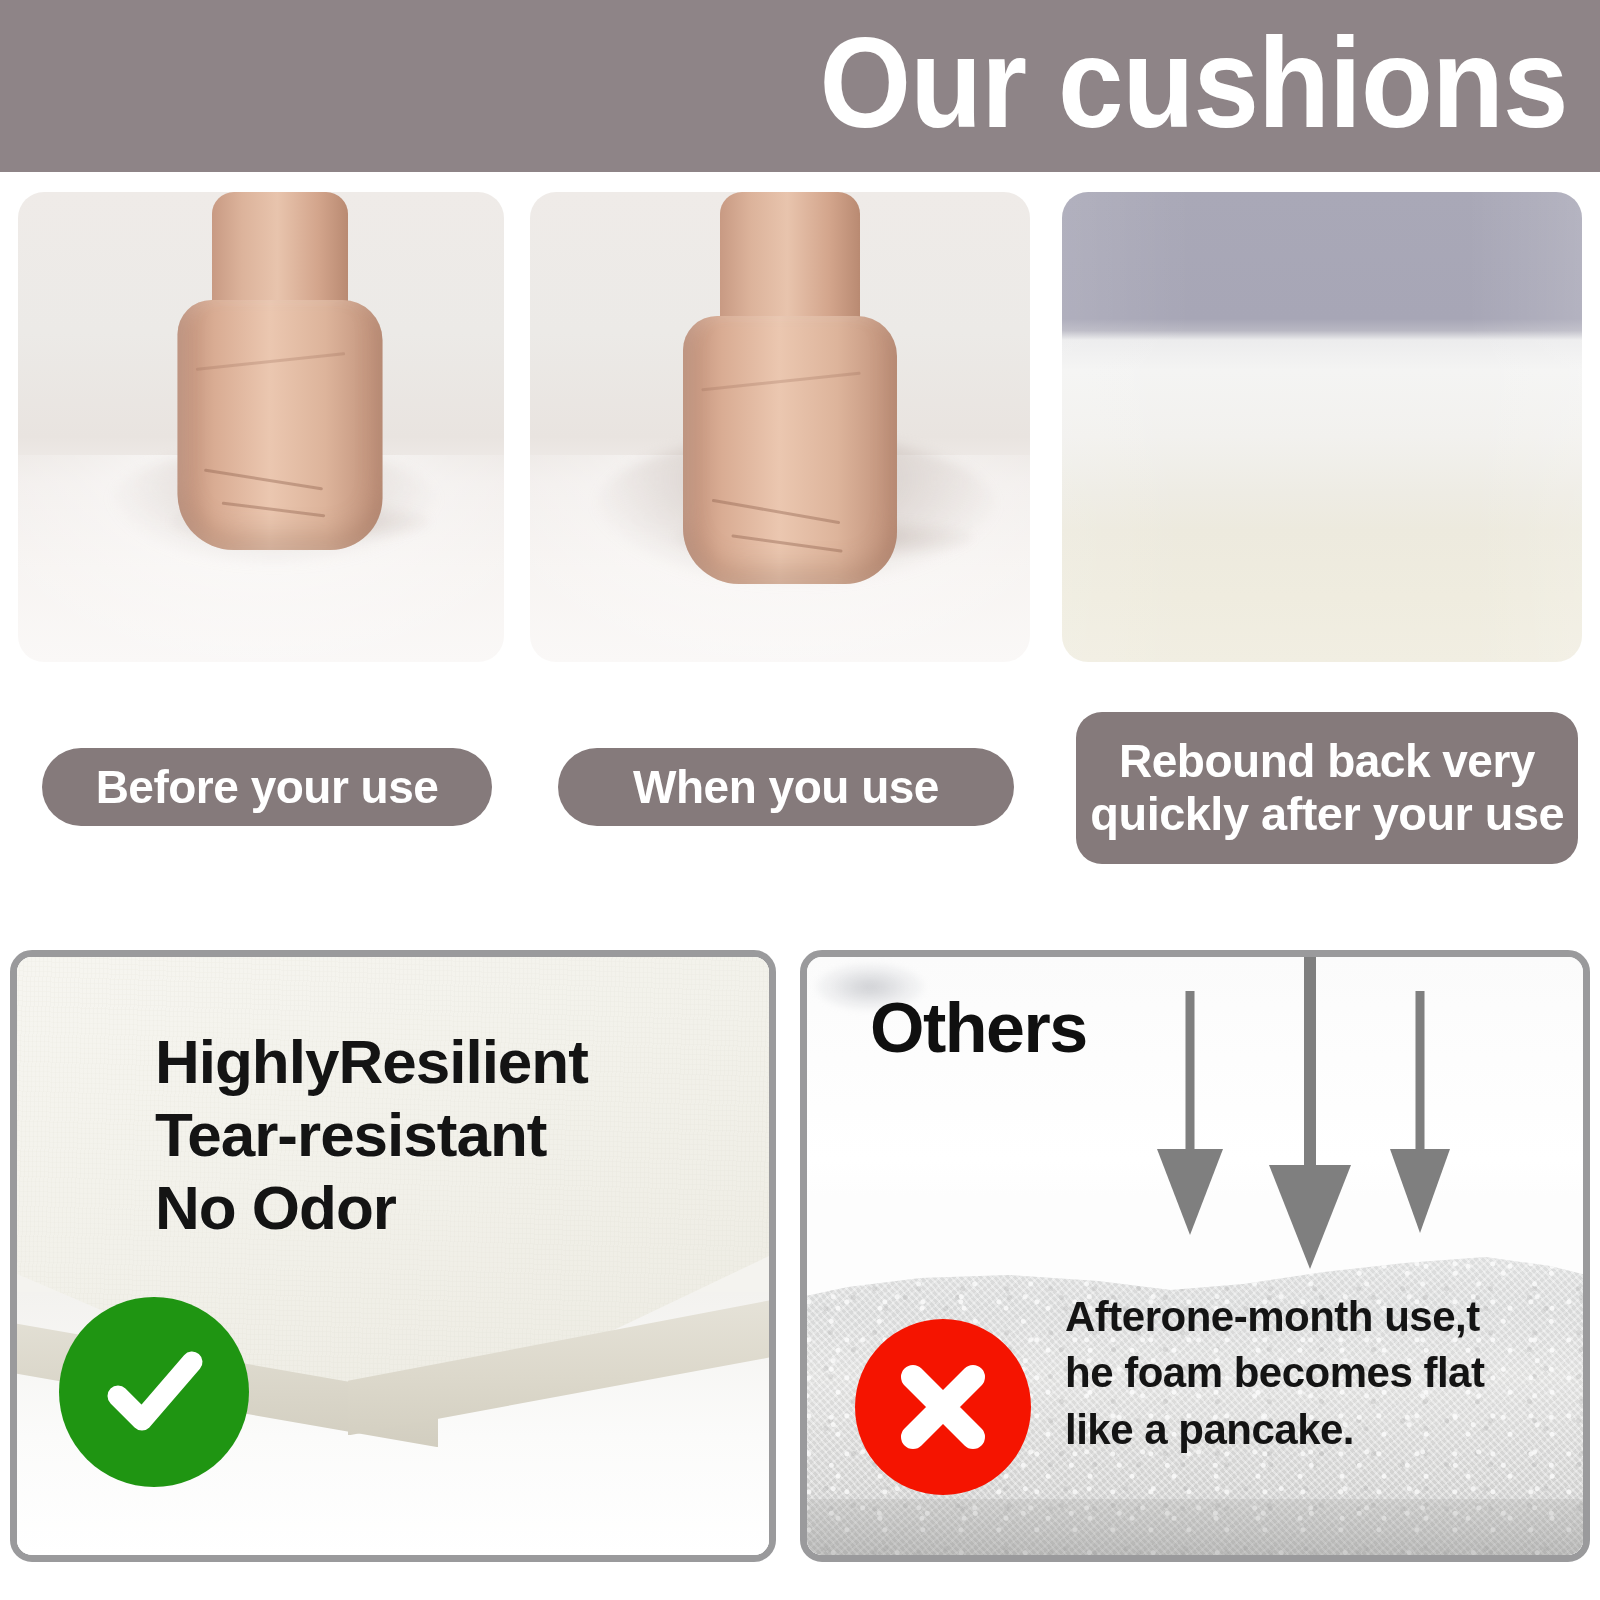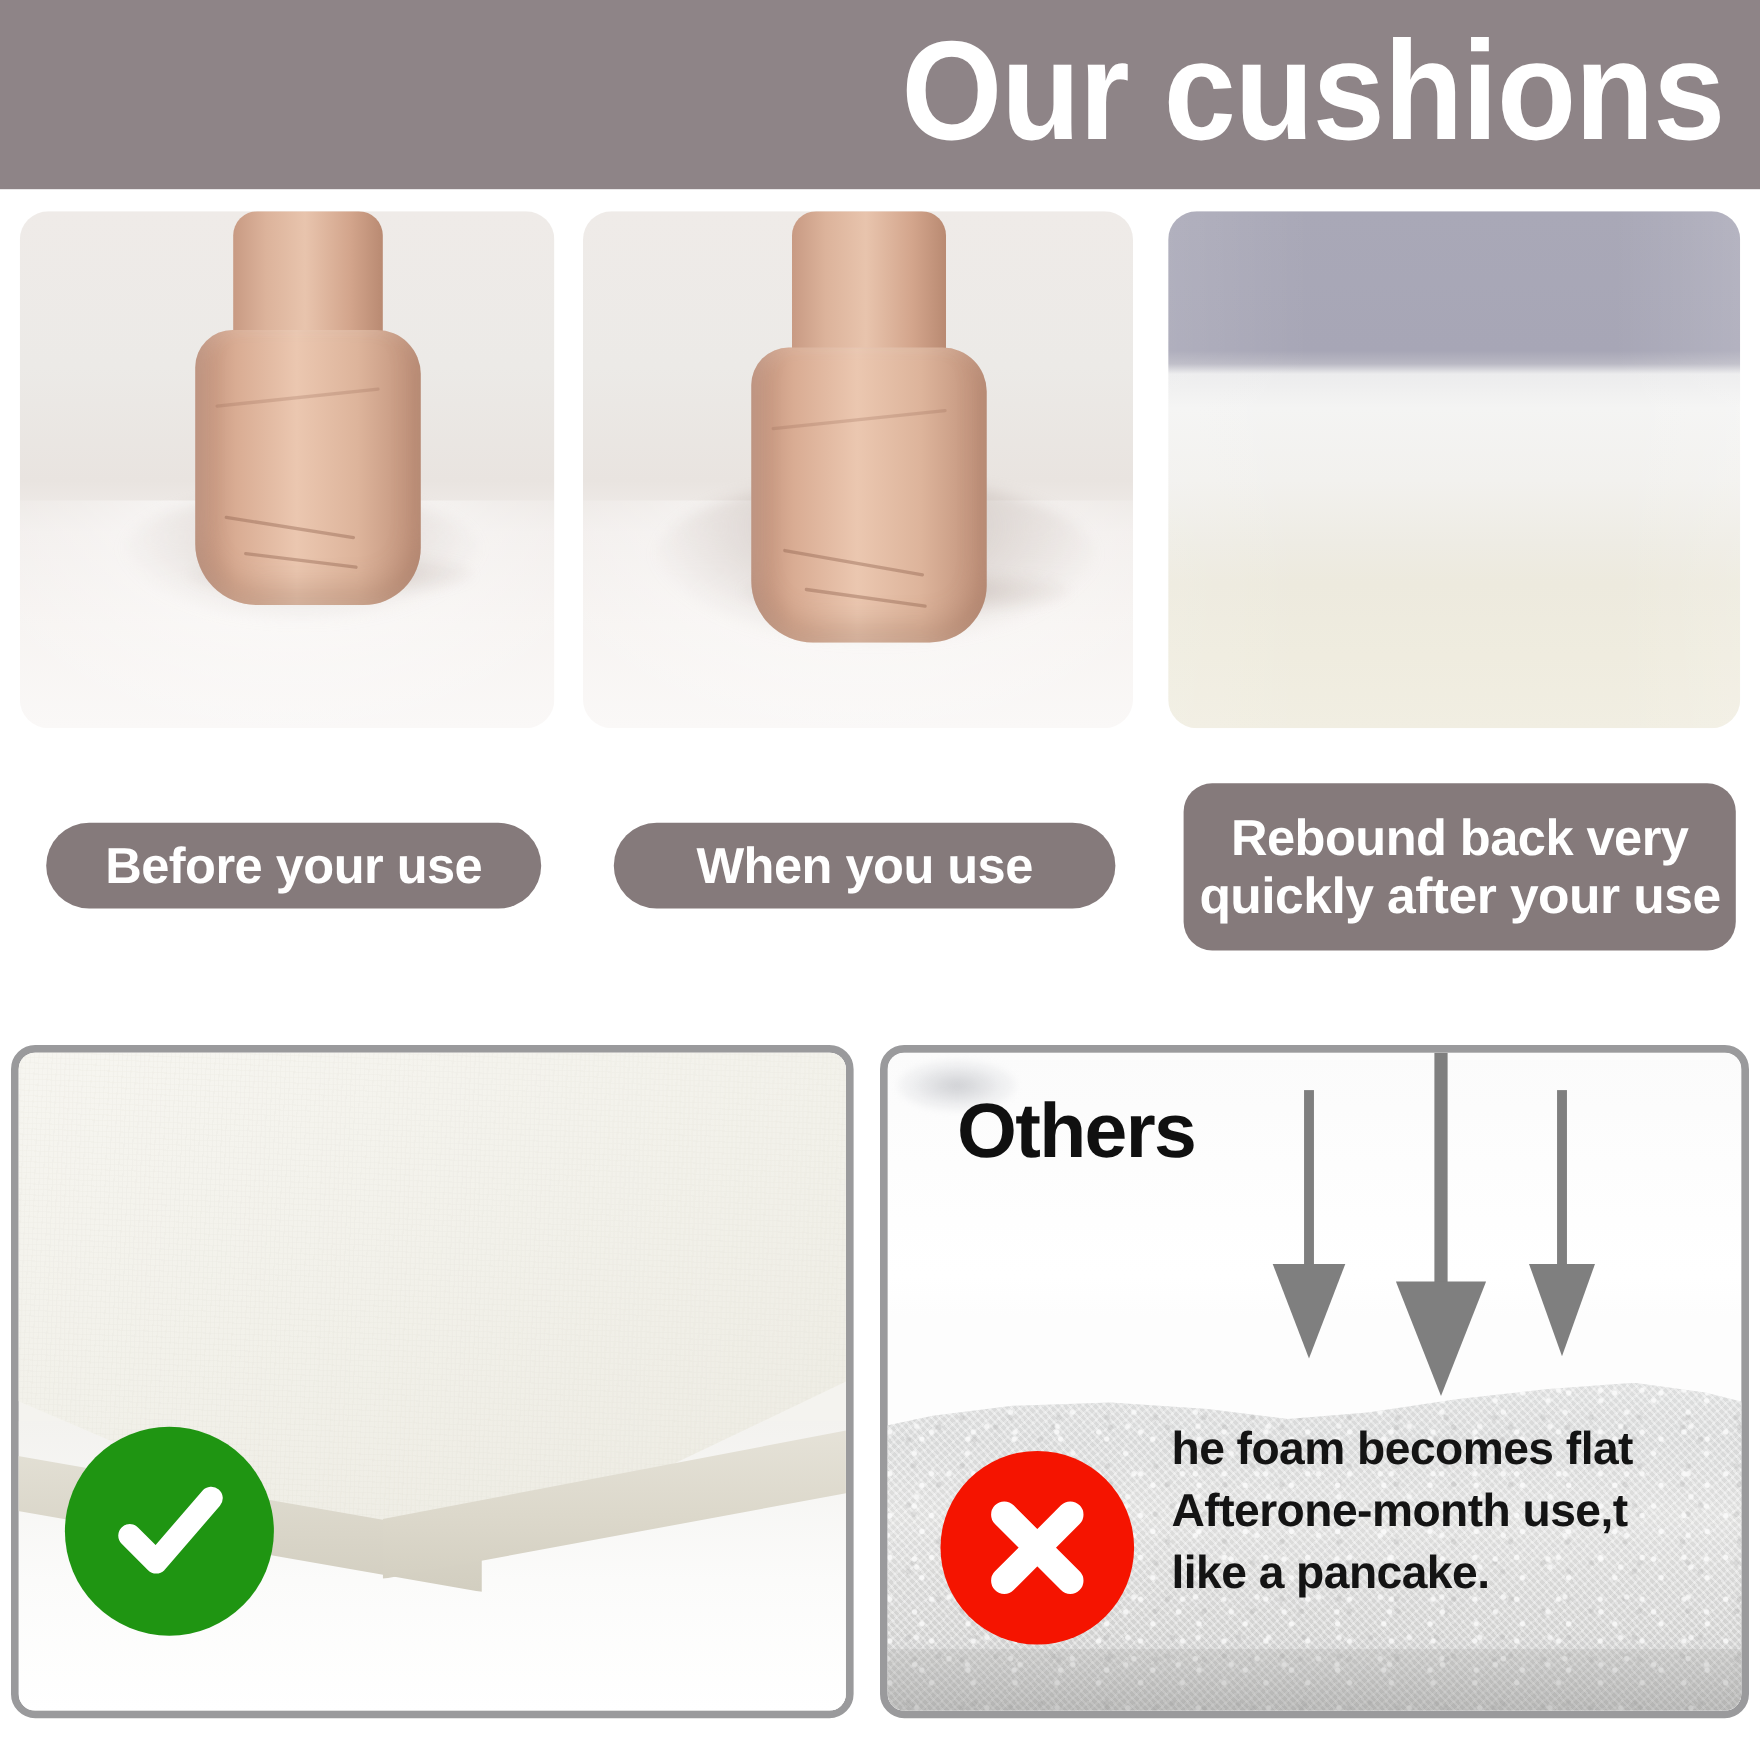--- a/index.html
+++ b/index.html
@@ -471,20 +471,25 @@
 
 <div class="panel panel-good">
   <div class="slab-bg"></div>
   <div class="slab-floor"></div>
   <div class="slab-top">
     <div class="slab-grain"></div>
   </div>
   <div class="slab-side-left"></div>
   <div class="slab-side-right"></div>
 
+  <div class="panel-text-good">
+    <div>HighlyResilient</div>
+    <div>Tear-resistant</div>
+    <div>No Odor</div>
+  </div>
 
   <div class="badge badge-check">
     <svg width="120" height="120" viewBox="0 0 120 120" aria-hidden="true">
       <path d="M24 64 L48 88 L98 30" fill="none" stroke="#ffffff" stroke-width="21" stroke-linecap="round" stroke-linejoin="round"></path>
     </svg>
   </div>
 </div>
 
 <div class="panel panel-other">
   <div class="others-bg"></div>
@@ -504,22 +509,22 @@
   </div>
 
   <div class="flat-foam">
     <div class="flat-foam-texture"></div>
     <div class="flat-foam-edge"></div>
   </div>
 
   <div class="panel-title-others">Others</div>
 
   <div class="panel-text-others">
+    <div>Afterone-month use,t</div>
     <div>he foam becomes flat</div>
-    <div>Afterone-month use,t</div>
     <div>like a pancake.</div>
   </div>
 
   <div class="badge badge-x">
     <svg width="112" height="112" viewBox="0 0 112 112" aria-hidden="true">
       <path d="M26 26 L86 86 M86 26 L26 86" fill="none" stroke="#ffffff" stroke-width="24" stroke-linecap="round"></path>
     </svg>
   </div>
 </div>
 

